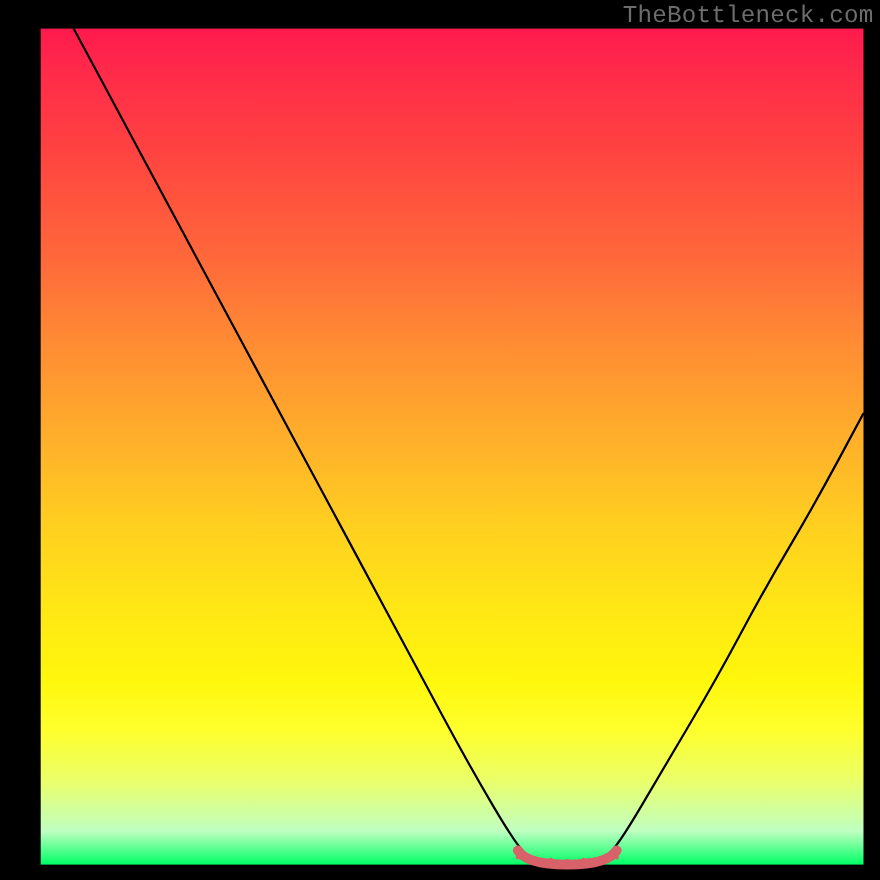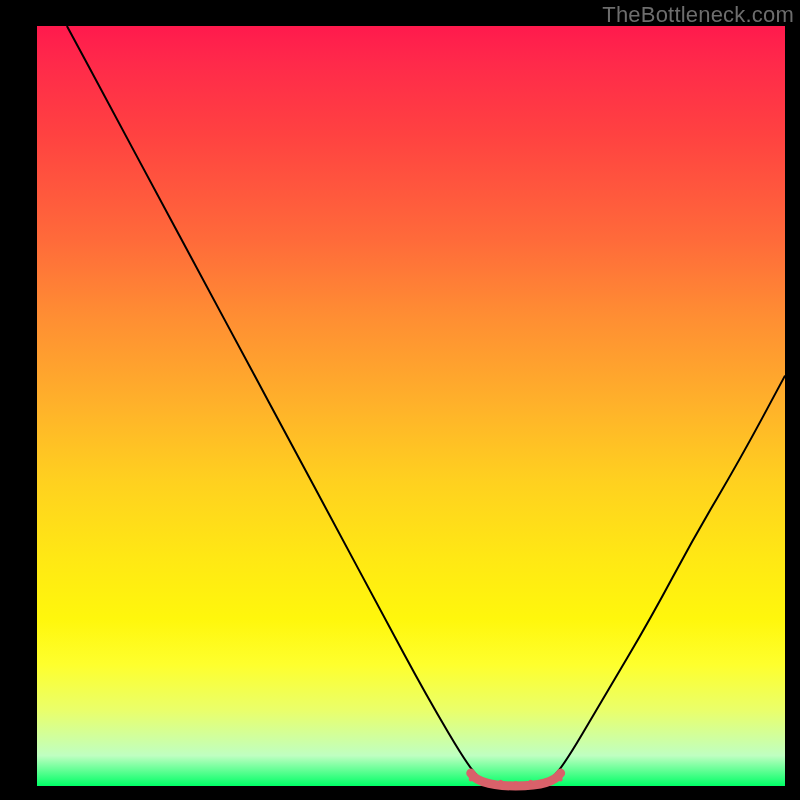--- a/index.html
+++ b/index.html
@@ -33,21 +33,21 @@
       #feff2d 84%,
       #eaff6a 90%,
       #bfffc1 96%,
       #00ff66 100%
     );
   }
   .watermark {
     position: absolute;
     top: 2px;
     right: 6px;
-    font-family: Liberation Sans, sans-serif;
+    font-family: Liberation Mono, monospace;
     font-size: 22px;
     color: #6d6d6d;
     letter-spacing: 0.2px;
     user-select: none;
   }
   svg.curve {
     position: absolute;
     left: 0;
     top: 0;
   }

